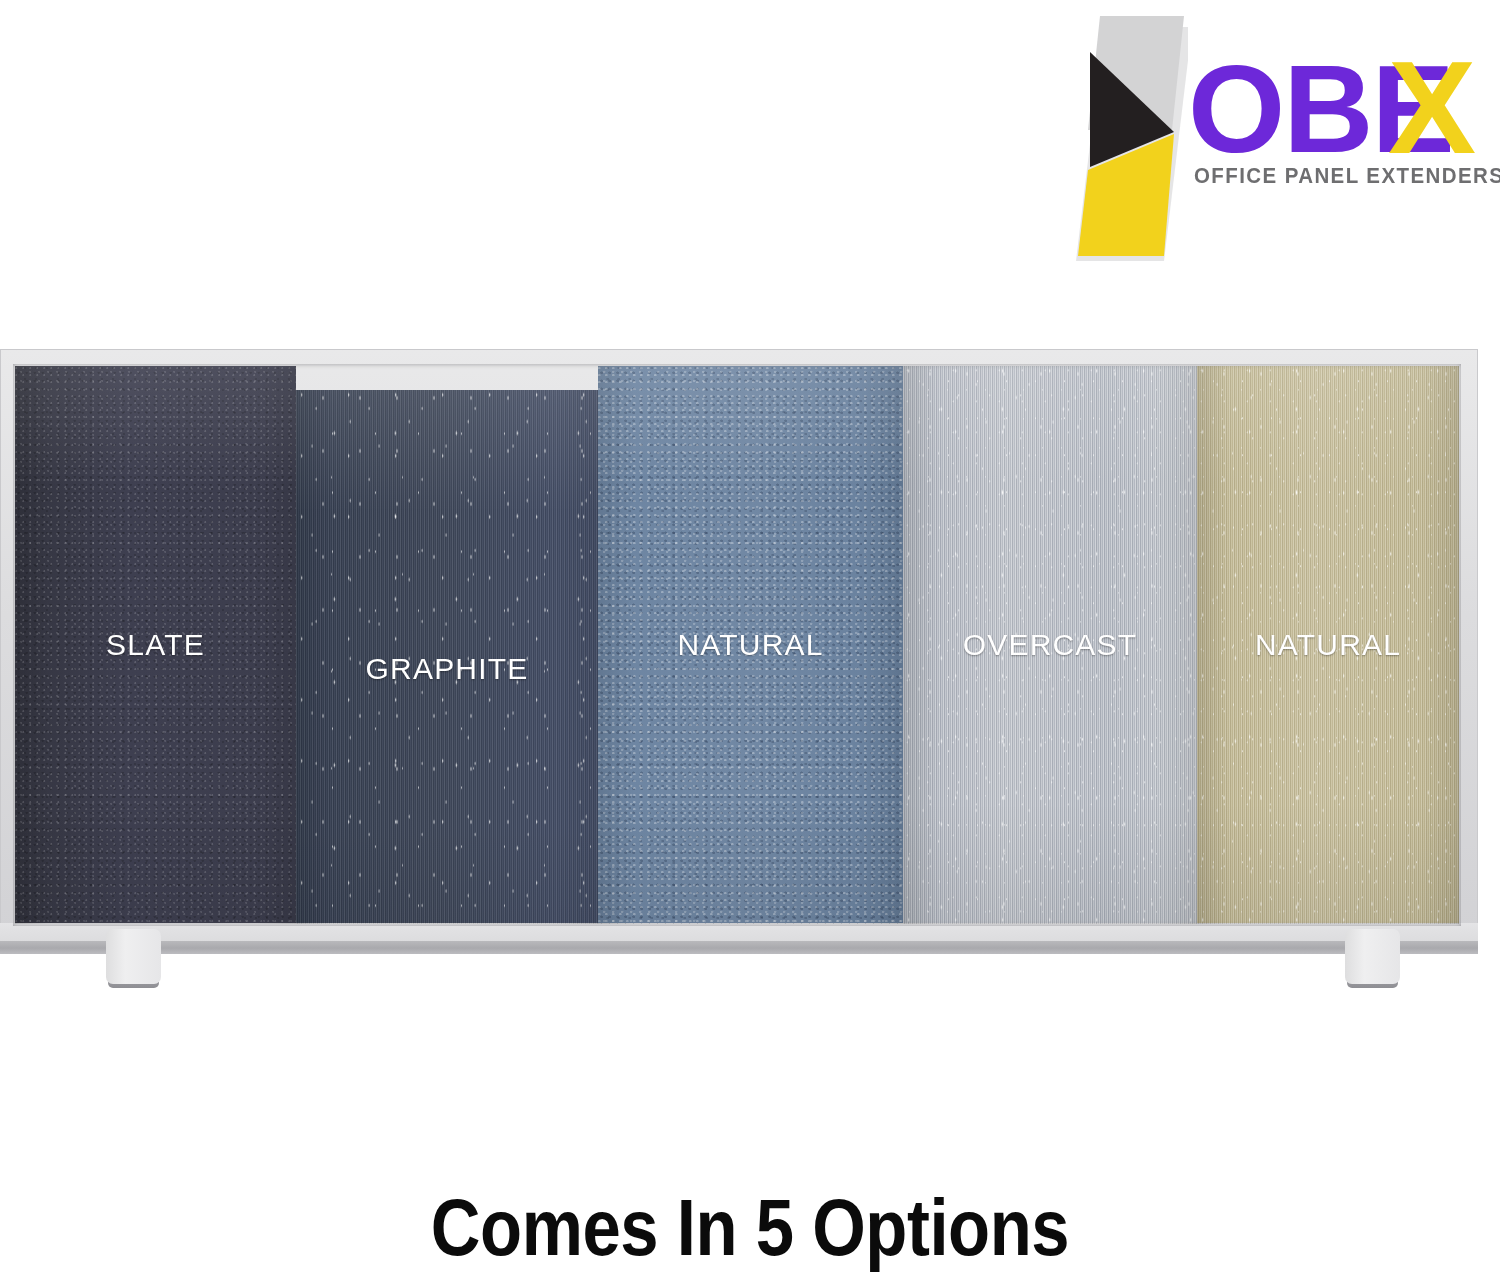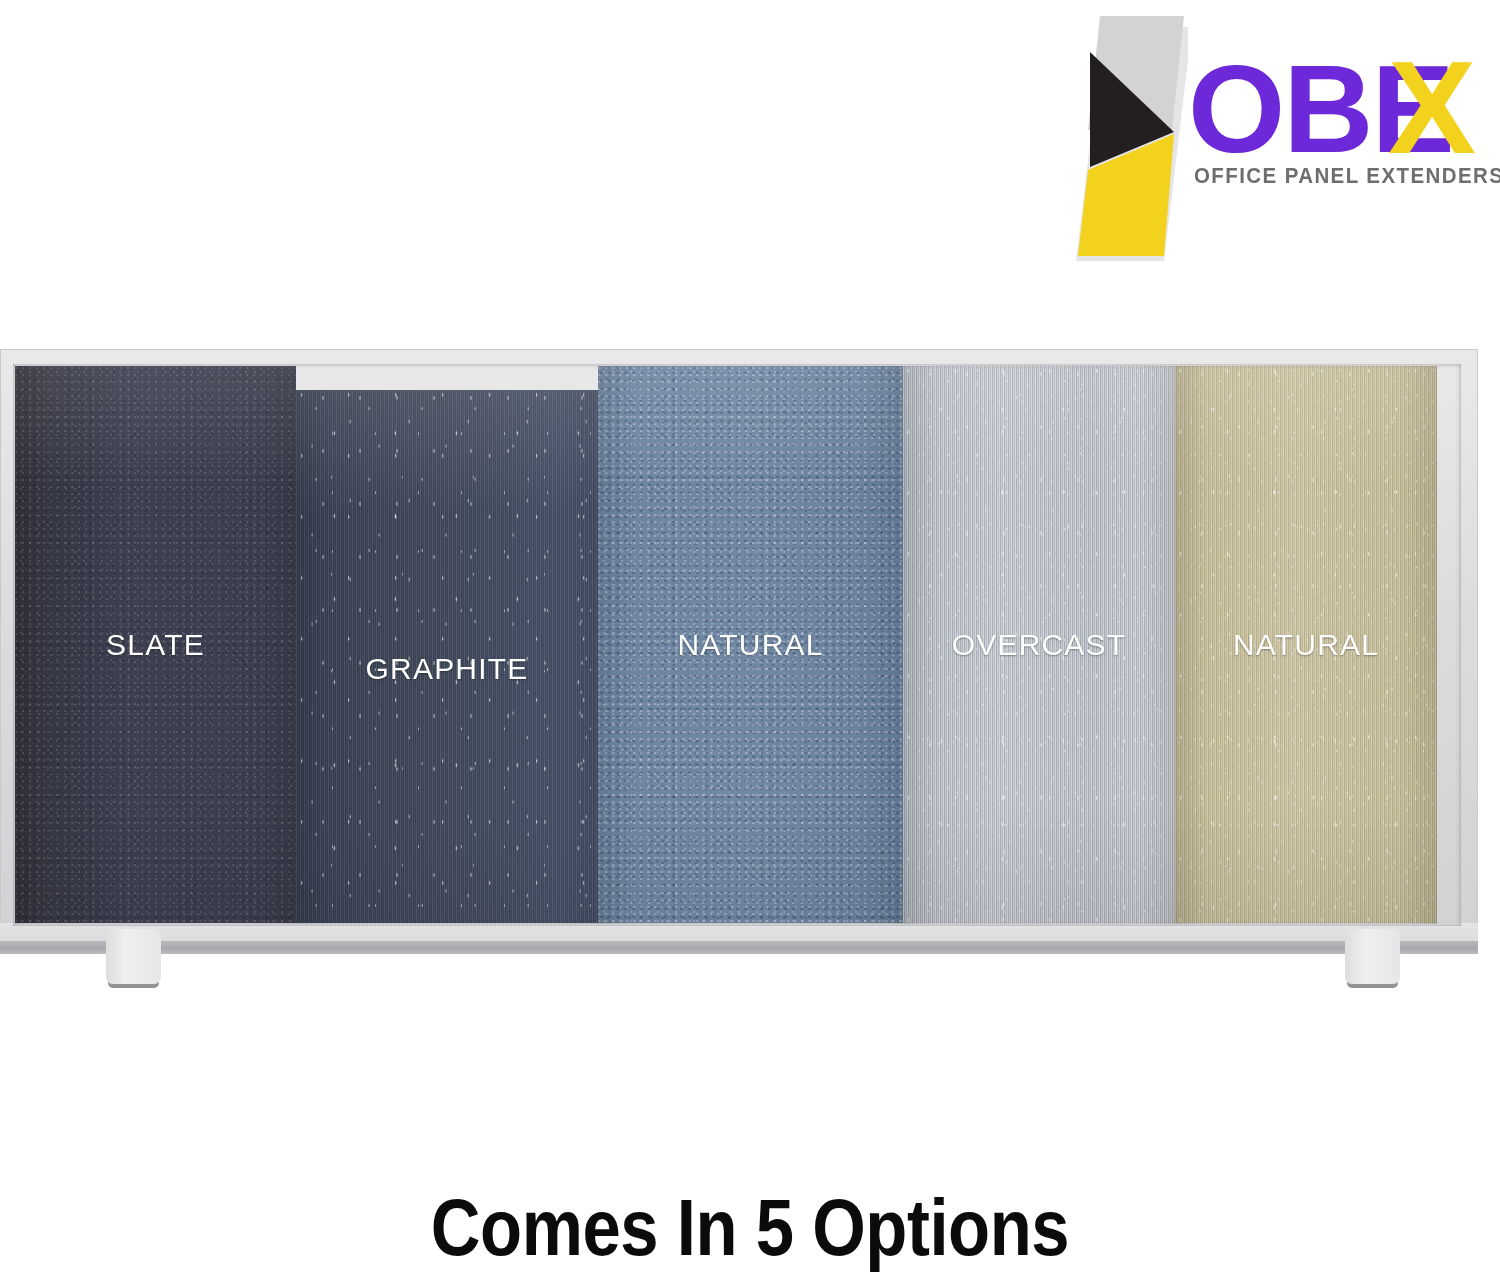--- a/index.html
+++ b/index.html
@@ -287,21 +287,21 @@
                radial-gradient(circle at 20% 30%, rgba(255,255,255,0.30) 0 1px, transparent 1.4px),
                radial-gradient(circle at 70% 65%, rgba(255,255,255,0.24) 0 1px, transparent 1.4px),
                radial-gradient(circle at 45% 85%, rgba(30,45,70,0.30) 0 1.1px, transparent 1.5px),
                radial-gradient(circle at 88% 18%, rgba(30,45,70,0.26) 0 1.1px, transparent 1.5px);
                background-size:7px 7px, 9px 9px, 8px 8px, 11px 11px;"></div>
         <div class="tex tex-shade"></div>
         <div class="tex tex-sheen"></div>
         <div class="swatch-label">NATURAL</div>
       </div>
 
-      <div class="swatch" style="width:272px;background:linear-gradient(90deg,#b4b9c2 0%,#c2c6cd 35%,#b9bec6 70%,#c6cad0 100%);">
+      <div class="swatch" style="width:294px;background:linear-gradient(90deg,#b4b9c2 0%,#c2c6cd 35%,#b9bec6 70%,#c6cad0 100%);">
         <div class="tex tex-vstripe" style="background-image:
                repeating-linear-gradient(90deg,
                  rgba(255,255,255,0.30) 0px, rgba(255,255,255,0.30) 1px,
                  rgba(90,98,112,0.22) 1px, rgba(90,98,112,0.22) 2px,
                  rgba(255,255,255,0.14) 2px, rgba(255,255,255,0.14) 3px,
                  rgba(90,98,112,0.10) 3px, rgba(90,98,112,0.10) 4px);
                background-size:4px 100%;"></div>
         <div class="tex tex-fleck-lg"></div>
         <div class="tex tex-fleck-sm"></div>
         <div class="tex tex-shade"></div>

